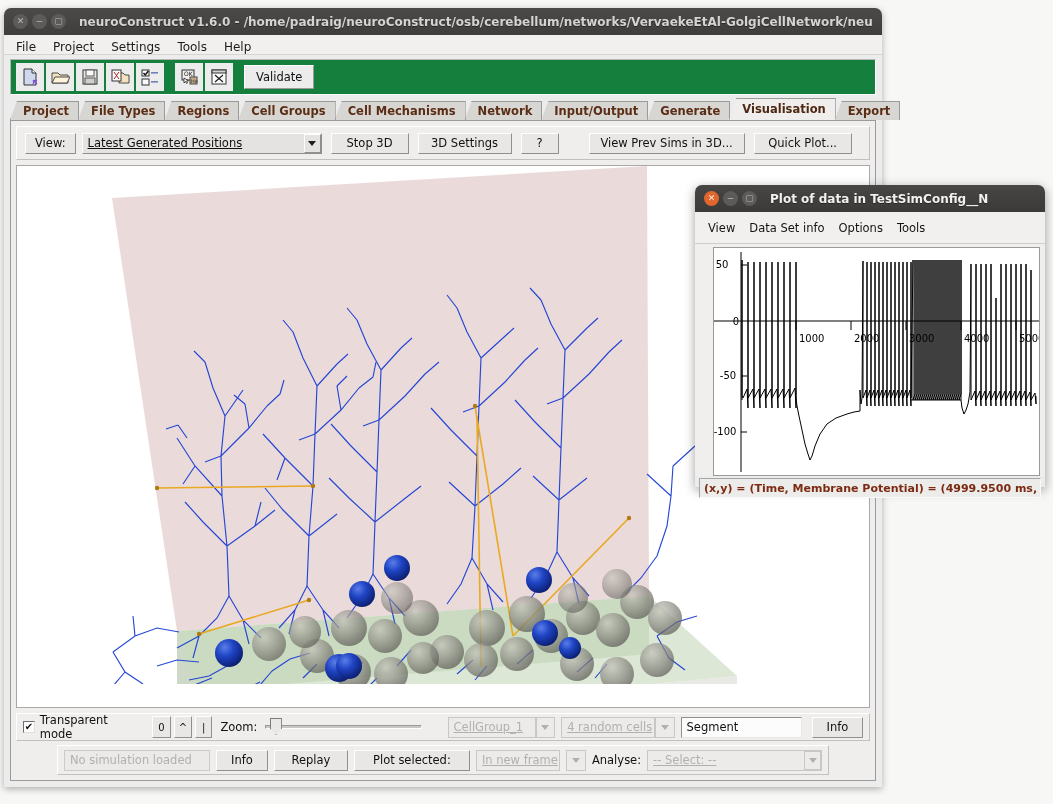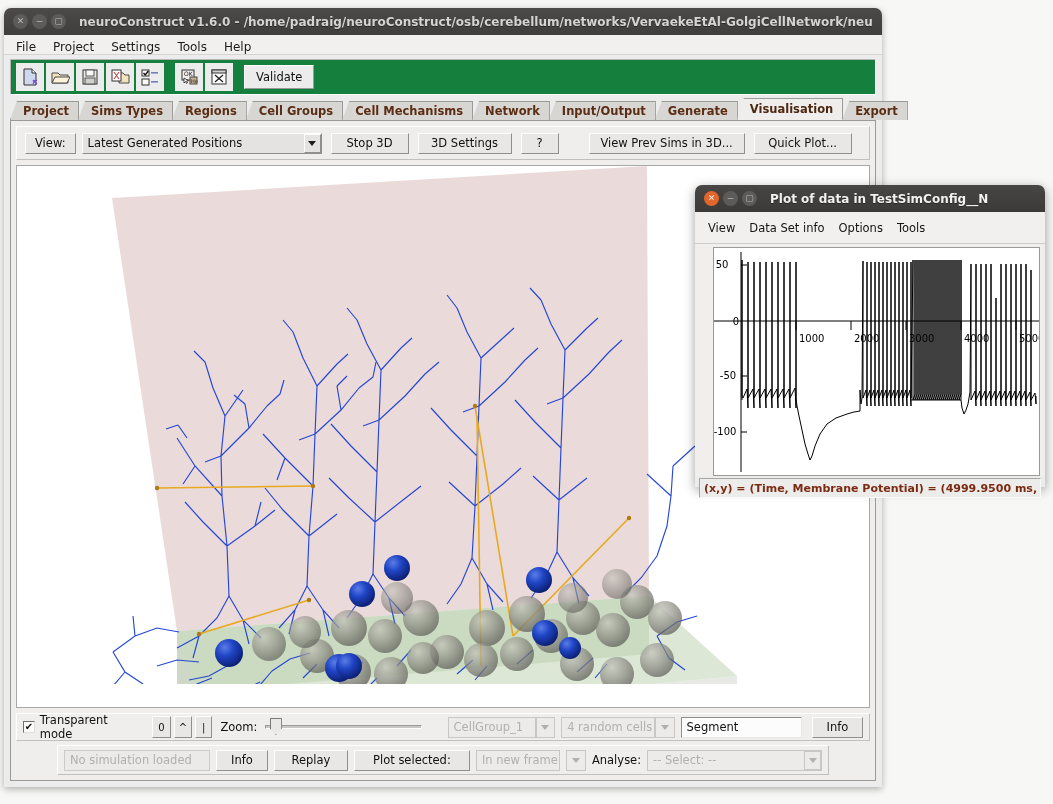--- a/index.html
+++ b/index.html
@@ -154,20 +154,21 @@
     white-space: nowrap;
   }
   .combo {
     height: 21px;
     background: #e4e3e1;
     border: 1px solid #8f8f8f;
     border-top-color: #fefefe; border-left-color: #fefefe;
     display: flex; align-items: center;
     font-size: 11.5px; color: #111;
     padding-left: 5px;
+    text-decoration: underline;
   }
   .combo .arrowbox {
     width: 17px; height: 19px;
     margin-left: auto;
     background: #e4e3e1;
     border: 1px solid #8f8f8f;
     border-top-color: #fefefe; border-left-color: #fefefe;
     display: flex; align-items: center; justify-content: center;
   }
   .tri-down {
@@ -386,21 +387,21 @@
           </svg>
         </div>
       </div>
 
       <div class="validate-btn">Validate</div>
     </div>
   </div>
 
   <div class="tabstrip">
     <div class="tab">Project</div>
-    <div class="tab">Sims Types</div>
+    <div class="tab">File Types</div>
     <div class="tab">Regions</div>
     <div class="tab">Cell Groups</div>
     <div class="tab">Cell Mechanisms</div>
     <div class="tab">Network</div>
     <div class="tab">Input/Output</div>
     <div class="tab">Generate</div>
     <div class="tab selected">Visualisation</div>
     <div class="tab">Export</div>
   </div>
 

